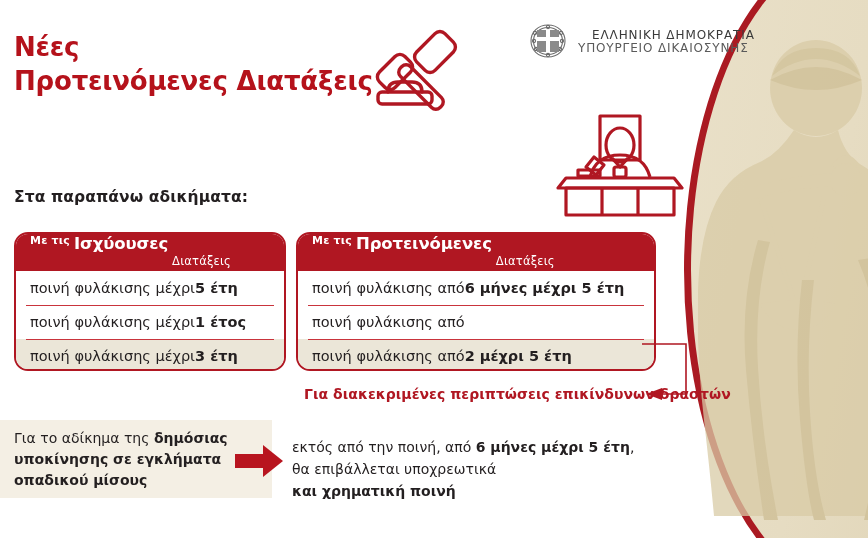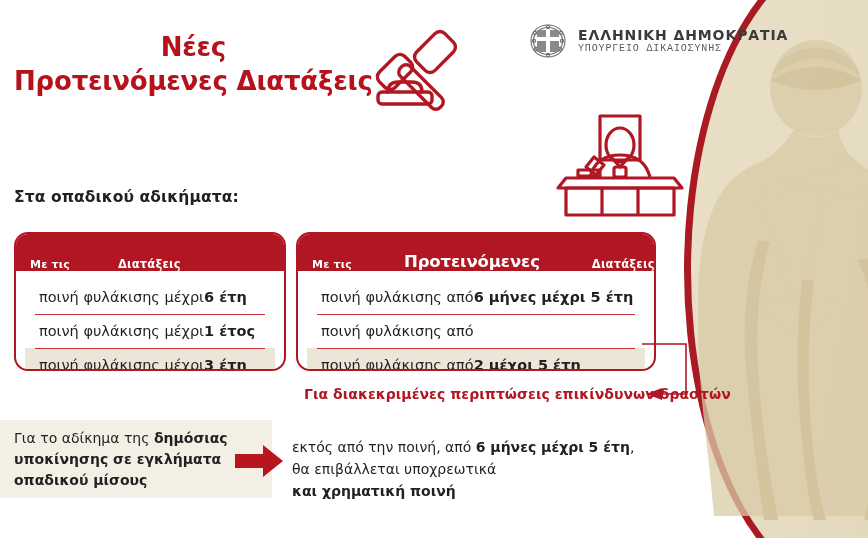--- a/index.html
+++ b/index.html
@@ -42,32 +42,31 @@
   
   .title {
     position: absolute;
     left: 14px; top: 30px;
     color: #b5121b;
     font-size: 26px;
     font-weight: bold;
     line-height: 34px;
     letter-spacing: -0.2px;
     white-space: pre-line;
-    text-align: center;
   }
 
   
   .gavel { position: absolute; left: 368px; top: 26px; width: 112px; height: 88px; }
 
   
   .logo { position: absolute; left: 528px; top: 22px; height: 38px; display: flex; align-items: center; gap: 10px; }
   .logo-crest { width: 40px; height: 38px; }
   .logo-text { display: flex; flex-direction: column; justify-content: center; }
-  .logo-line1 { font-size: 14px; font-weight: bold; color: #3a3a3a; letter-spacing: 0.9px; line-height: 14px; }
-  .logo-line2 { font-size: 10px; color: #5a5a5a; letter-spacing: 0.85px; line-height: 13px; font-family: Liberation Mono, monospace; }
+  .logo-line1 { font-size: 12px; font-weight: normal; color: #3a3a3a; letter-spacing: 0.9px; line-height: 14px; margin-left: 14px; }
+  .logo-line2 { font-size: 12px; color: #5a5a5a; letter-spacing: 0.85px; line-height: 13px; }
 
   
   .bench { position: absolute; left: 556px; top: 113px; width: 128px; height: 104px; }
 
   
   .intro {
     position: absolute;
     left: 14px; top: 188px;
     font-size: 15.5px; font-weight: bold; color: #231f20;
     letter-spacing: 0.1px;
@@ -80,31 +79,30 @@
     border-radius: 14px;
     background: #ffffff;
     overflow: hidden;
   }
   .tbl.left  { left: 14px;  top: 232px; width: 272px; height: 139px; }
   .tbl.right { left: 296px; top: 232px; width: 360px; height: 139px; }
 
   .tbl-head {
     height: 37px;
     background: #b01722;
-    display: flex; align-items: flex-end;
+    display: flex; align-items: flex-start;
     padding-left: 14px;
     color: #ffffff;
     white-space: nowrap;
-    gap: 48px;
   }
   .hd-small { font-size: 11px; font-weight: bold; letter-spacing: 0.2px; }
   .hd-big   { font-size: 16.5px; font-weight: bold; padding: 0 4px; letter-spacing: -0.1px; }
-  .hd-mid   { font-size: 11.5px; font-weight: bold; letter-spacing: 0.2px; }
-
-  .tbl-rows { padding: 9px; }
+  .hd-mid   { font-size: 11.5px; font-weight: normal; letter-spacing: 0.2px; margin-top: 20px; }
+
+  .tbl-rows { padding: 0; }
   .row {
     height: 34px;
     display: flex; align-items: center;
     padding-left: 14px;
     font-size: 14.5px;
     color: #231f20;
     white-space: nowrap;
     position: relative;
   }
   .row + .row::before {
@@ -239,31 +237,32 @@
       <rect x="58" y="54" width="12" height="10" rx="2"></rect>
       <path d="M30 54 l8 -10 l10 8 l-8 10 z"></path>
       <rect x="22" y="57" width="22" height="6"></rect>
       <path d="M10 65 l108 0 l8 10 l-124 0 z"></path>
       <rect x="10" y="75" width="108" height="27"></rect>
       <line x1="46" y1="75" x2="46" y2="102"></line>
       <line x1="82" y1="75" x2="82" y2="102"></line>
     </g>
   </svg>
 
-  <div class="intro">Στα οπαδικού αδικήματα:</div>
+  <div class="intro">Στα παραπάνω αδικήματα:</div>
 
   <div class="tbl left">
     <div class="tbl-head">
       <span class="hd-small">Με τις</span>
+      <span class="hd-big">Ισχύουσες</span>
       <span class="hd-mid">Διατάξεις</span>
     </div>
     <div class="tbl-rows">
       <div class="row">
         <span>ποινή φυλάκισης μέχρι </span>
-          <b>6 έτη</b>
+          <b>5 έτη</b>
       </div>
       <div class="row">
         <span>ποινή φυλάκισης μέχρι </span>
           <b>1 έτος</b>
       </div>
       <div class="row hl">
         <span>ποινή φυλάκισης μέχρι </span>
           <b>3 έτη</b>
       </div>
     </div>

